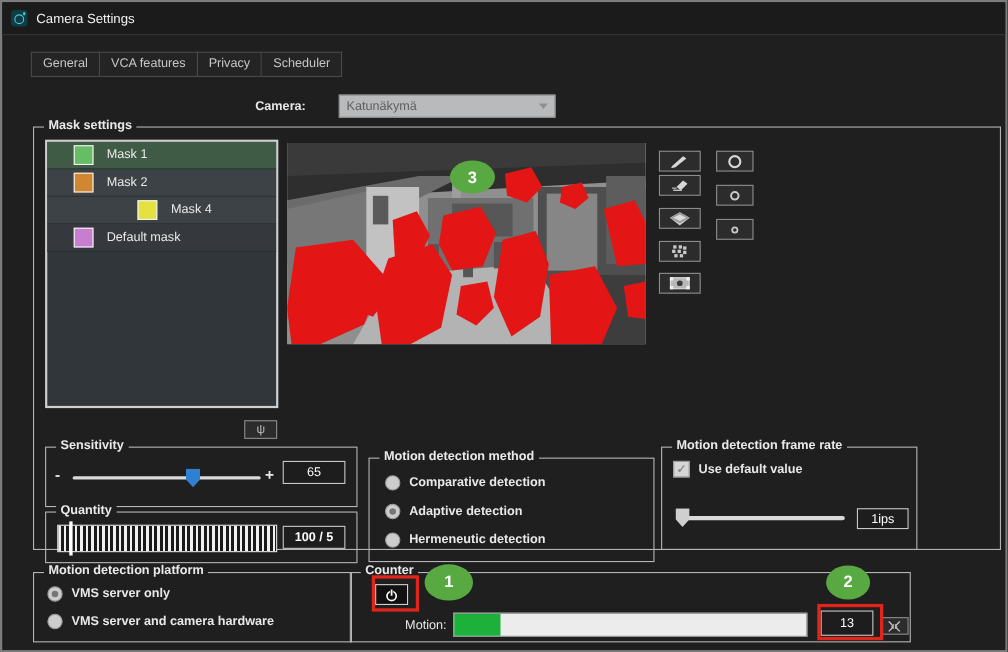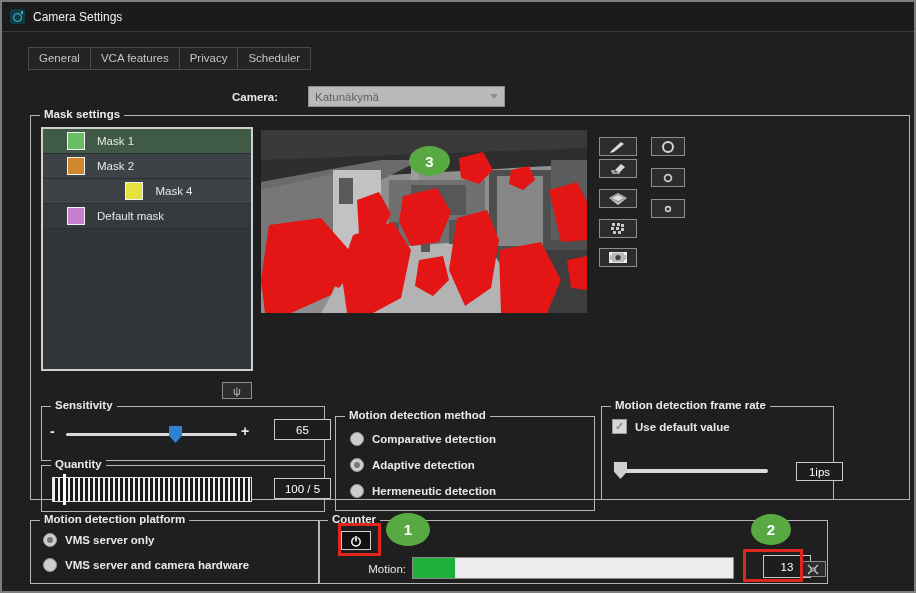--- a/index.html
+++ b/index.html
@@ -39,21 +39,21 @@
   .sbtn{position:absolute;background:#2c2c2c;border:1px solid #8d8d8d;box-sizing:border-box;
         display:flex;align-items:center;justify-content:center;color:#c8c8c8;}
   
   #video{position:absolute;left:230px;top:14px;width:326px;height:183px;background:#8f8f8f;overflow:hidden;}
   
   .track{position:absolute;background:#d9d9d9;border-radius:2px;height:3px;}
   .thumb{position:absolute;width:13px;height:17px;background:#2f81cf;
          clip-path:polygon(0 0,100% 0,100% 58%,50% 100%,0 58%);}
   .thumb.gray{background:#cfcfcf;}
   .valbox{position:absolute;background:#1d1d1d;border:1px solid #c9c9c9;color:#ffffff;box-sizing:border-box;
-          display:flex;align-items:center;justify-content:center;font-size:11.5px;margin-left:17px;}
+          display:flex;align-items:center;justify-content:center;font-size:11.5px;}
   .pm{position:absolute;font-weight:bold;font-size:14px;color:#e8e8e8;}
   
   #qstrip{position:absolute;left:10px;top:11px;width:200px;height:25px;border:1px solid #e3e3e3;box-sizing:border-box;
           background:repeating-linear-gradient(90deg,#f0f0f0 0 2px,#191919 2px 5px);}
   #qmarker{position:absolute;left:10px;top:-4px;width:3px;height:31px;background:#ffffff;}
   
   .radio{width:12px;height:12px;border-radius:50%;background:#cdcdcd;border:1px solid #9a9a9a;flex:0 0 auto;box-sizing:content-box;}
   .radio.sel{background:#cdcdcd;position:relative;}
   .radio.sel::after{content:'';position:absolute;left:3px;top:3px;width:6px;height:6px;border-radius:50%;background:#767676;}
   .optrow{position:absolute;display:flex;align-items:center;gap:8px;font-weight:bold;}
@@ -226,21 +226,21 @@
       </div>
       <div class="pm" style="left:199px;top:16px;">+</div>
       <div class="valbox" style="left:215px;top:12px;width:57px;height:21px;">65</div>
     </div>
 
     <div class="grp" style="left:10px;top:349px;width:284px;height:47px;">
       <div class="lg">Quantity</div>
       <div id="qstrip">
         <div id="qmarker"></div>
       </div>
-      <div class="valbox" style="left:215px;top:12px;width:57px;height:21px;">100 / 5</div>
+      <div class="valbox" style="left:215px;top:12px;width:57px;height:21px;font-weight:bold;">100 / 5</div>
     </div>
 
     <div class="grp" style="left:304px;top:290px;width:260px;height:95px;margin-top:10px;">
       <div class="lg">Motion detection method</div>
       <div class="optrow" style="left:14px;top:15px;">
         <span class="radio"></span>
         <span>Comparative detection</span>
       </div>
       <div class="optrow" style="left:14px;top:41px;">
         <span class="radio sel"></span>

